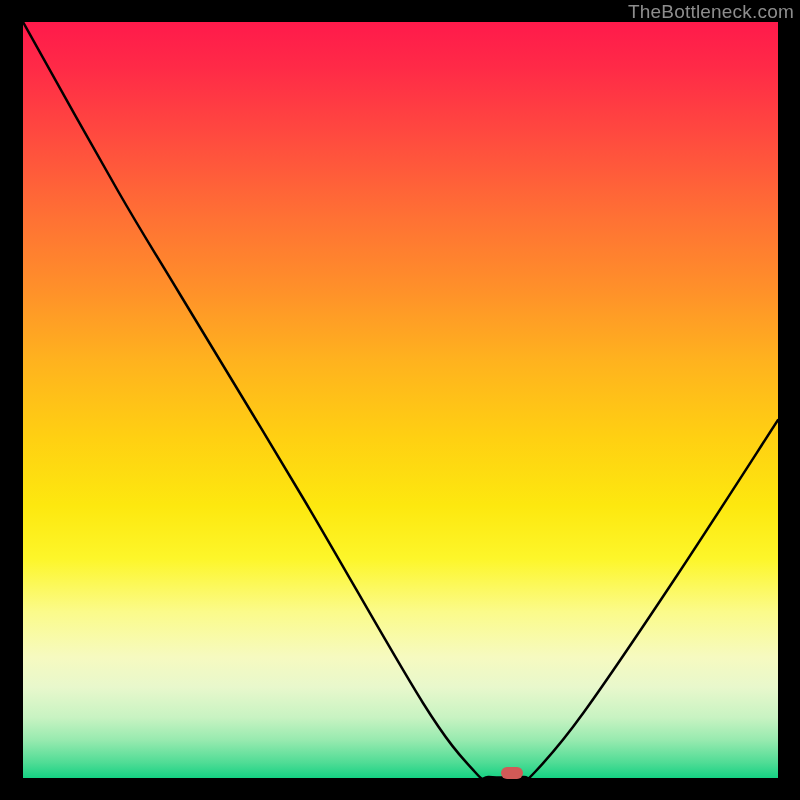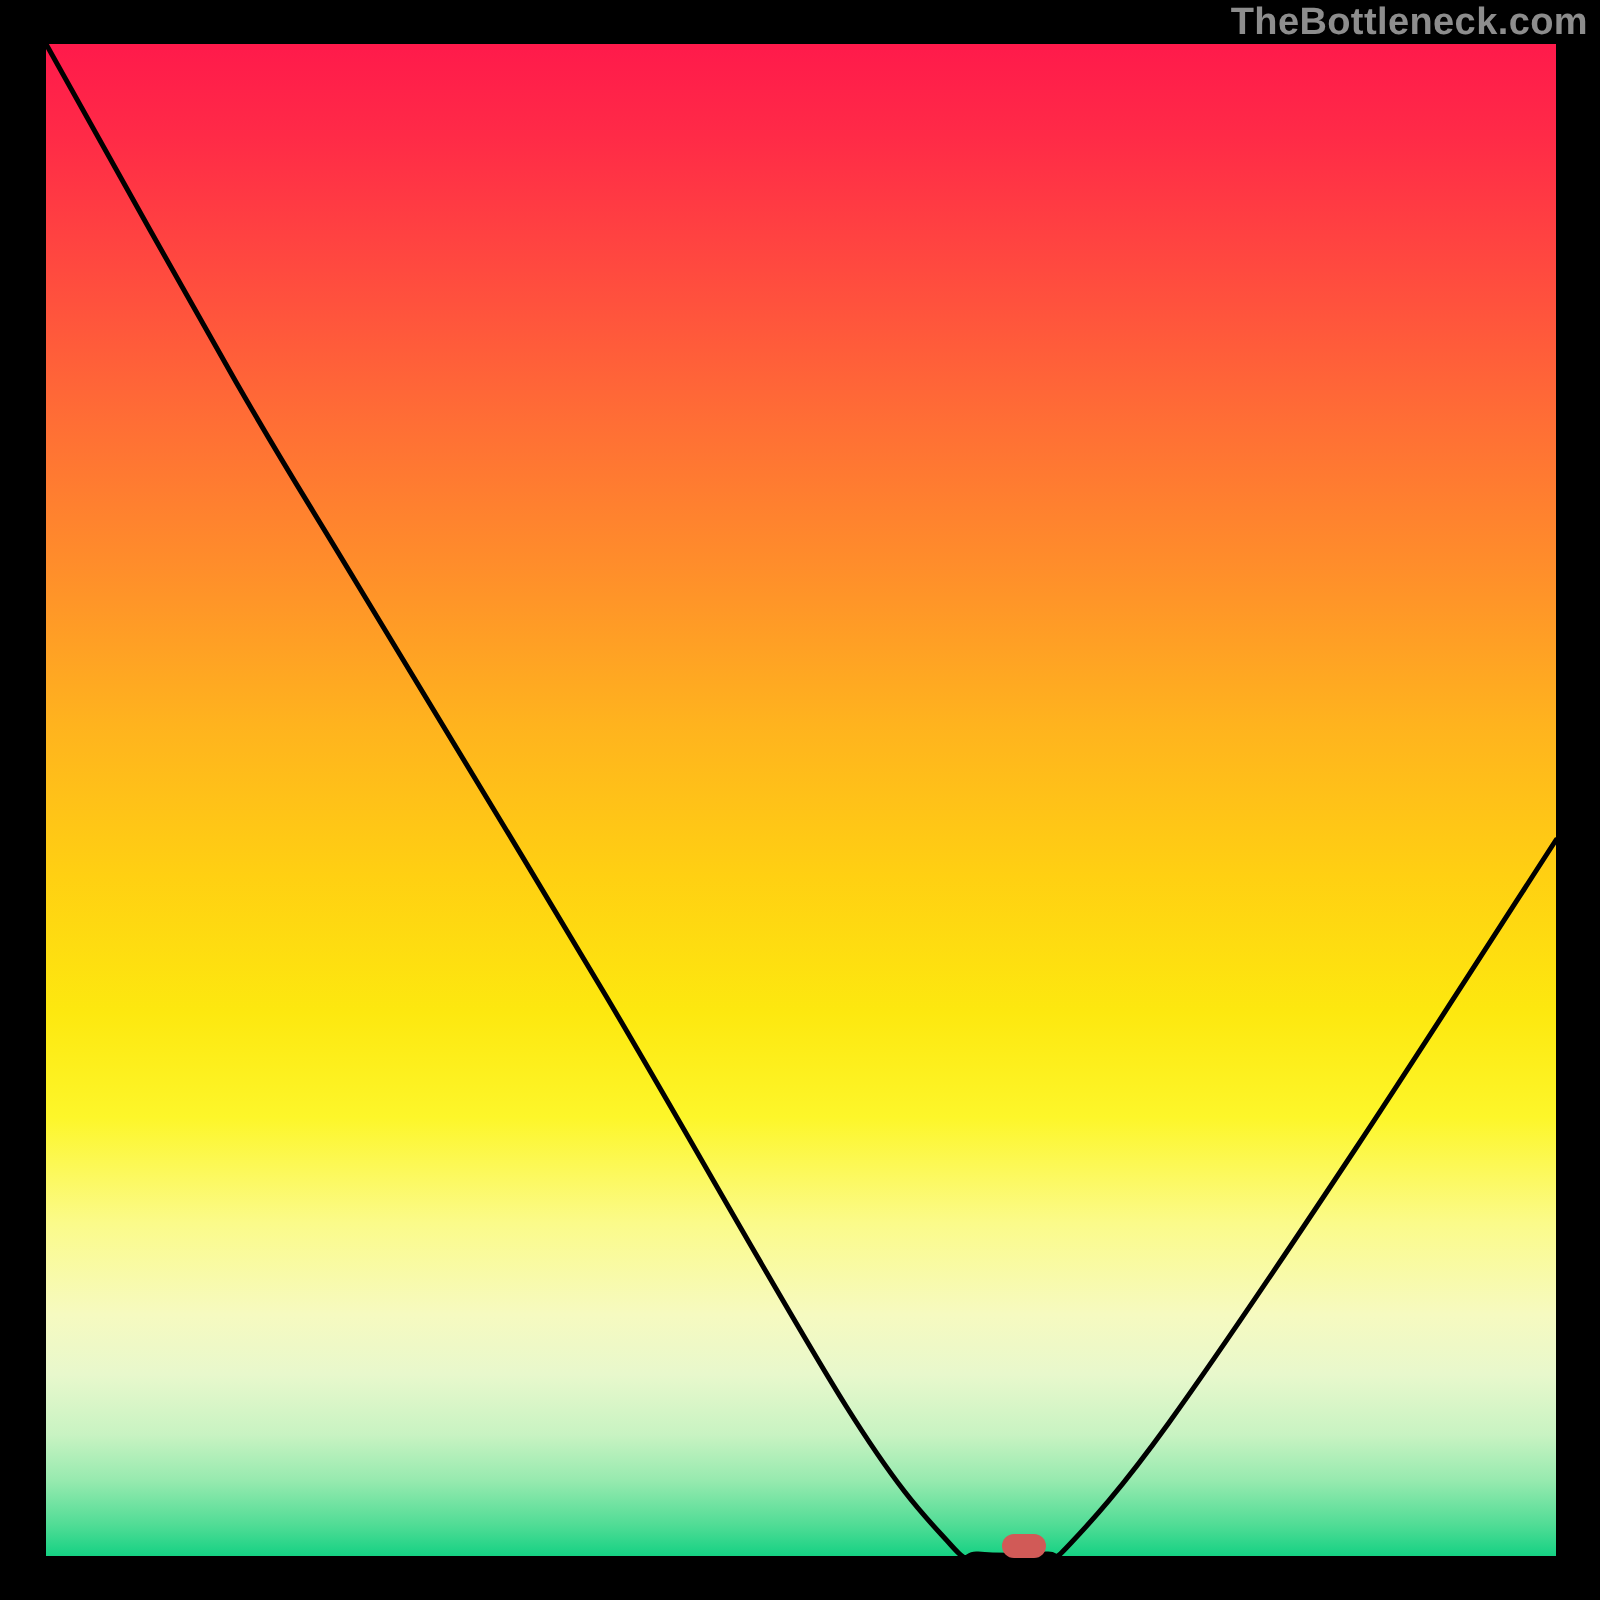--- a/index.html
+++ b/index.html
@@ -40,21 +40,21 @@
       #97eaaf 95%,
       #4fdc95 98%,
       #15d183 100%);
   }
   .watermark {
     position: absolute;
     top: 1px;
     right: 6px;
     font-family: Arial, Helvetica, sans-serif;
     font-size: 19px;
-    font-weight: 700;
+    font-weight: 400;
     color: #8d8d8d;
     letter-spacing: 0.2px;
     z-index: 5;
   }
   svg.curve-layer {
     position: absolute;
     left: 0;
     top: 0;
     width: 755px;
     height: 756px;

